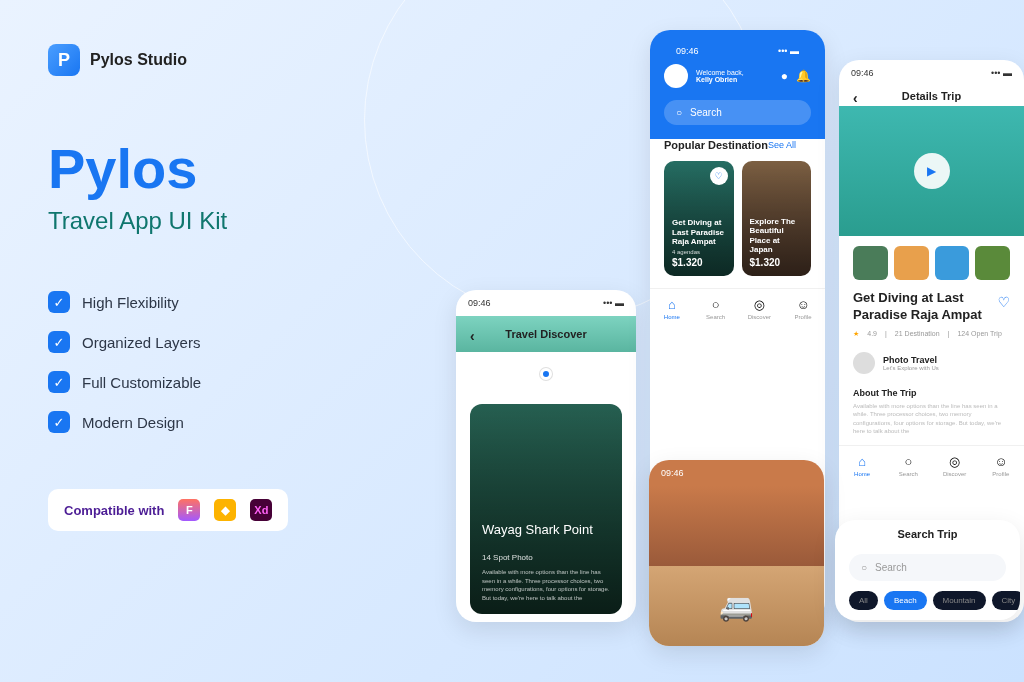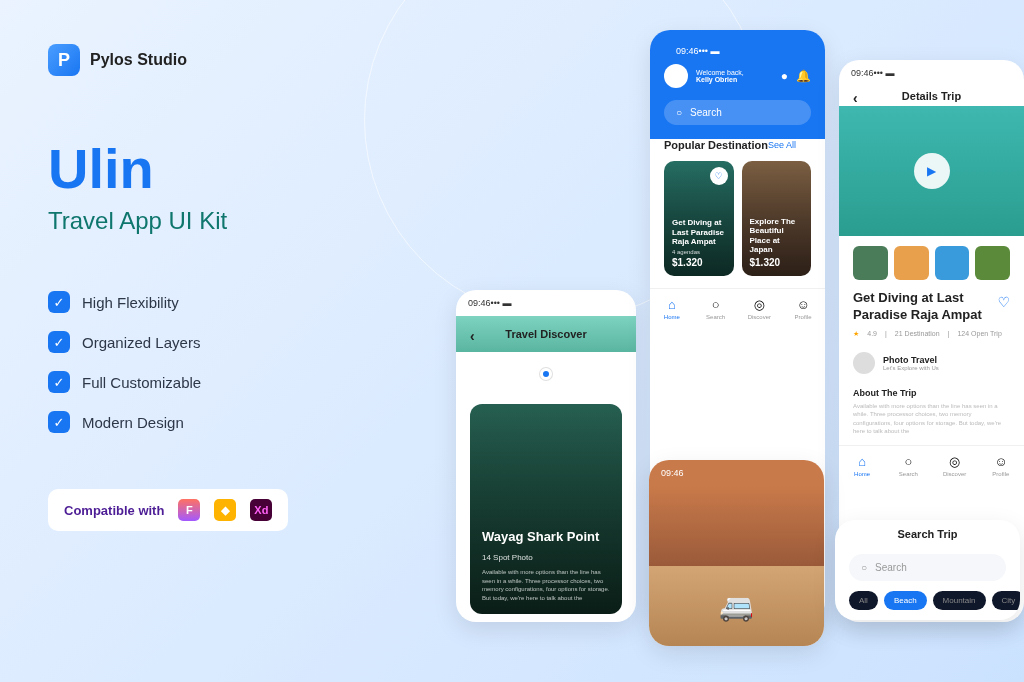--- a/index.html
+++ b/index.html
@@ -19,21 +19,21 @@
 .compat-text{font-size:13px;color:#4c1d95;font-weight:700}
 .tool-icon{width:22px;height:22px;border-radius:5px;display:flex;align-items:center;justify-content:center;font-size:11px;font-weight:700;color:#fff}
 .figma{background:linear-gradient(#ff7262,#a259ff)}
 .sketch{background:#fdb300}
 .xd{background:#470137;color:#ff61f6}
 .phones{position:absolute;right:0;top:30px;display:flex;gap:14px}
 .phone{width:175px;background:#fff;border-radius:20px;box-shadow:0 8px 24px rgba(0,0,0,.1);overflow:hidden;position:relative}
 .p1{margin-top:260px;width:180px}
 .p2{margin-top:0}
 .p3{margin-top:30px;width:185px}
-.statusbar{display:flex;padding:8px 12px;font-size:9px;color:#333}
+.statusbar{display:flex;justify-content:space-between;padding:8px 12px;font-size:9px;color:#333}
 .statusbar.blue{color:#fff}
 .phone-header{background:#1976f2;padding:8px 14px 14px;color:#fff}
 .welcome{display:flex;align-items:center;gap:8px;margin-bottom:12px}
 .avatar{width:24px;height:24px;background:#fff;border-radius:50%}
 .welcome-text{font-size:7px;flex:1}
 .header-icons{display:flex;gap:8px;font-size:12px}
 .search-bar{background:rgba(255,255,255,.2);border-radius:20px;padding:7px 12px;display:flex;align-items:center;gap:8px;font-size:10px}
 .section-pad{padding:12px 14px}
 .sec-title{font-size:11px;font-weight:700;color:#222;margin-bottom:10px}
 .categories{display:flex;gap:8px}
@@ -69,21 +69,21 @@
 .agent-av{width:22px;height:22px;background:#ddd;border-radius:50%}
 .agent-name{font-size:9px;font-weight:600;color:#222}
 .agent-sub{font-size:6px;color:#999}
 .about-title{font-size:9px;font-weight:600;padding:6px 14px 4px;color:#222}
 .about-text{font-size:6px;color:#bbb;padding:0 14px 10px;line-height:1.4}
 .itin-header{text-align:center;padding:12px 14px;font-size:11px;font-weight:600;color:#222;background:linear-gradient(#7dd3c0,#5ab5a0);position:relative}
 .itin-back{position:absolute;left:14px;color:#222;font-size:14px}
 .timeline{padding:16px 0;text-align:center;background:#fff}
 .dot{width:12px;height:12px;background:#1976f2;border-radius:50%;margin:0 auto;border:3px solid #fff;box-shadow:0 0 0 1px #e0e0e0}
 .itin-card{margin:8px 14px;height:210px;border-radius:12px;background:linear-gradient(rgba(0,0,0,.1),rgba(0,0,0,.6)),linear-gradient(#2a6a5a,#1a4a3a);padding:12px;color:#fff;display:flex;flex-direction:column;justify-content:flex-end}
-.itin-title{font-size:13px;font-weight:700;margin-bottom:9px}
+.itin-title{font-size:13px;font-weight:400;margin-bottom:16px}
 .itin-sub{font-size:8px;opacity:.85;margin-bottom:6px}
 .itin-desc{font-size:6px;opacity:.7;line-height:1.4}
 .stack2{position:absolute;right:200px;top:460px;width:175px}
 .gallery{width:175px;background:#fff;border-radius:20px;box-shadow:0 8px 24px rgba(0,0,0,.1);overflow:hidden}
 .gal-top{height:80px;background:linear-gradient(#c97a4a,#9a5a3a)}
 .gal-bot{height:80px;background:linear-gradient(#d4a574,#b58554);display:flex;align-items:center;justify-content:center;font-size:28px}
 .search-phone{position:absolute;right:4px;top:520px;width:185px;background:#fff;border-radius:20px;box-shadow:0 8px 24px rgba(0,0,0,.1);overflow:hidden}
 .search-title{text-align:center;font-size:11px;font-weight:600;padding:8px 0;color:#222}
 .search-input{margin:6px 14px 10px;background:#f5f7fa;border-radius:20px;padding:8px 12px;display:flex;align-items:center;gap:8px;font-size:10px;color:#999}
 .filters{display:flex;gap:6px;padding:0 14px 10px}
@@ -95,21 +95,21 @@
 </head>
 <body>
 
 <div class="deco-circle"></div>
 
 <div class="left">
   <div class="brand">
     <div class="logo">P</div>
     <div class="brand-name">Pylos Studio</div>
   </div>
-  <div class="title">Ulin</div>
+  <div class="title">Pylos</div>
   <div class="subtitle">Travel App UI Kit</div>
   <div class="features">
     <div class="feature">
         <div class="check">✓</div>
         <span class="feature-text">High Flexibility</span>
       </div>
     <div class="feature">
         <div class="check">✓</div>
         <span class="feature-text">Organized Layers</span>
       </div>

